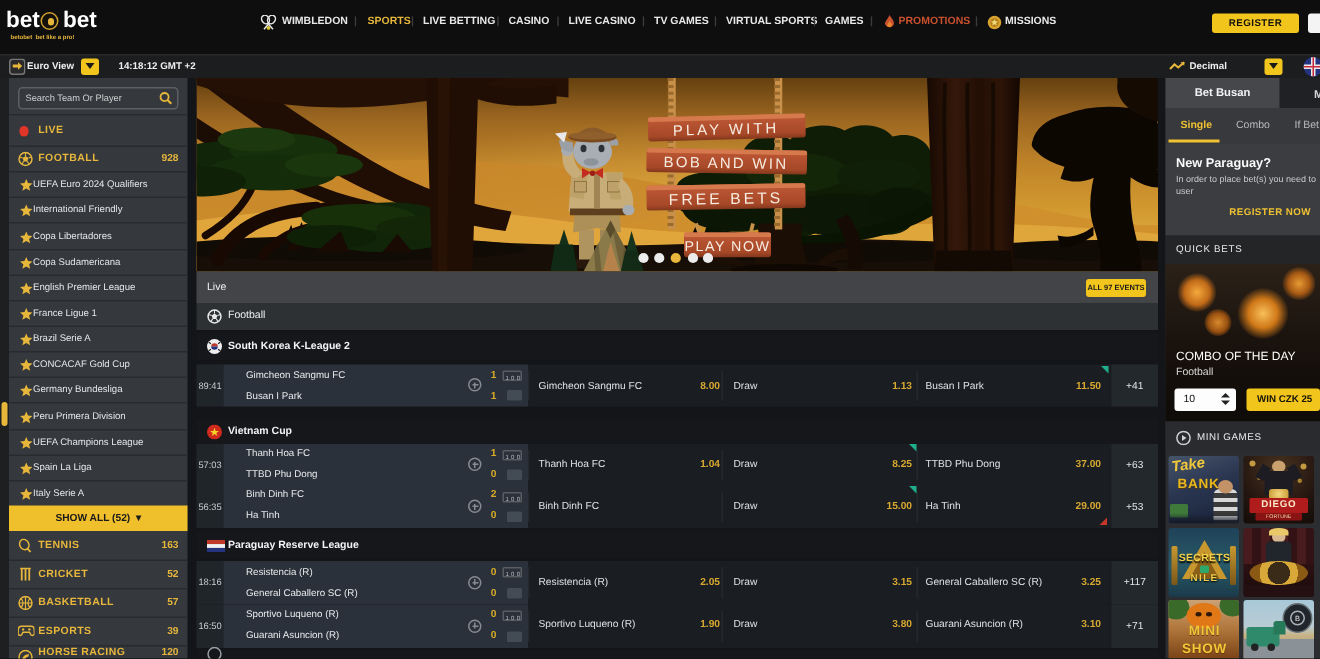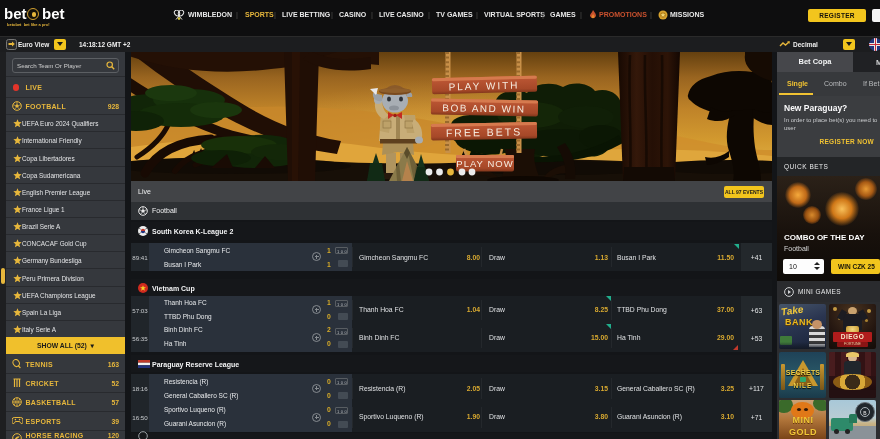--- a/index.html
+++ b/index.html
@@ -644,21 +644,21 @@
   </div>
 <div class="lhdr" style="top:433px;height:6px;">
     <svg class="abs" style="left:7px;top:50%;margin-top:-5px;" width="10" height="10" viewBox="0 0 10 10">
       <circle cx="5" cy="5" r="4.3" stroke="#9aa0a4" stroke-width="1" fill="none"></circle>
     </svg>
   </div>
 
 <div class="abs" style="left:777px;top:52px;width:103px;height:387px;background:#2c2d30;"></div>
 
 <div class="abs" style="left:777px;top:52px;width:103px;height:20px;background:#202124;"></div>
-<div class="abs" style="left:777px;top:52px;width:76px;height:20px;background:#46474b;color:#f2f3f4;font-size:7.5px;font-weight:bold;text-align:center;line-height:20px;">Bet Copa</div>
+<div class="abs" style="left:777px;top:52px;width:76px;height:20px;background:#46474b;color:#f2f3f4;font-size:7.5px;font-weight:bold;text-align:center;line-height:20px;">Bet Busan</div>
 <div class="abs" style="left:876px;top:58px;font-size:7.5px;font-weight:bold;color:#cfd0d2;white-space:nowrap;">My Bets</div>
 
 <div class="abs" style="left:777px;top:72px;width:103px;height:24px;background:#37393c;">
   <div class="abs" style="left:10px;top:8px;font-size:7px;font-weight:bold;color:#f0c232;">Single</div>
   <div class="abs" style="left:2px;top:21px;width:34px;height:2px;background:#f0c232;"></div>
   <div class="abs" style="left:47px;top:8px;font-size:7px;color:#b9bbbd;">Combo</div>
   <div class="abs" style="left:86px;top:8px;font-size:7px;color:#b9bbbd;">If Bet</div>
 </div>
 
 <div class="abs" style="left:777px;top:96px;width:103px;height:61px;background:#3b3d40;">
@@ -670,21 +670,21 @@
 
 <div class="abs" style="left:777px;top:157px;width:103px;height:19px;background:#232527;">
   <div class="abs" style="left:7px;top:6px;font-size:6.5px;color:#e8e9ea;letter-spacing:0.5px;">QUICK BETS</div>
 </div>
 
 <div class="abs" style="left:777px;top:176px;width:103px;height:105px;background:linear-gradient(180deg,#2b2118 0%,#18110c 55%,#0e0b08 100%);overflow:hidden;">
   <div class="abs" style="left:8px;top:6px;width:26px;height:26px;border-radius:50%;background:radial-gradient(circle,#f5a93c 0%,#c06a18 45%,rgba(80,40,8,0) 72%);"></div>
   <div class="abs" style="left:48px;top:16px;width:34px;height:34px;border-radius:50%;background:radial-gradient(circle,#f8c05a 0%,#d07818 40%,rgba(80,40,8,0) 72%);"></div>
   <div class="abs" style="left:78px;top:2px;width:22px;height:22px;border-radius:50%;background:radial-gradient(circle,#e89a34 0%,#a85a14 45%,rgba(80,40,8,0) 75%);"></div>
   <div class="abs" style="left:26px;top:30px;width:18px;height:18px;border-radius:50%;background:radial-gradient(circle,#d88a2c 0%,#985010 50%,rgba(80,40,8,0) 78%);"></div>
-  <div class="abs" style="left:7px;top:57px;font-size:8px;font-weight:bold;color:#ffffff;">COMBO OF THE DAY</div>
+  <div class="abs" style="left:7px;top:57px;font-size:8px;font-weight:normal;color:#ffffff;">COMBO OF THE DAY</div>
   <div class="abs" style="left:7px;top:69px;font-size:7px;color:#d8d9da;">Football</div>
   <div class="abs" style="left:6px;top:83px;width:41px;height:15px;background:#fdfdfd;border-radius:2px;">
     <div class="abs" style="left:6px;top:4px;font-size:7px;color:#111;">10</div>
     <div class="abs" style="right:4px;top:3px;width:0;height:0;border-left:3px solid transparent;border-right:3px solid transparent;border-bottom:3.5px solid #222;"></div>
     <div class="abs" style="right:4px;top:8px;width:0;height:0;border-left:3px solid transparent;border-right:3px solid transparent;border-top:3.5px solid #222;"></div>
   </div>
   <div class="abs" style="left:54px;top:83px;width:49px;height:15px;background:#f2c51d;border-radius:2px;overflow:hidden;">
     <div class="abs" style="left:7px;top:4px;font-size:6.5px;font-weight:bold;color:#161309;white-space:nowrap;">WIN CZK 25</div>
   </div>
 </div>
@@ -735,21 +735,21 @@
   <div class="abs" style="left:4px;top:22px;width:39px;height:16px;border-radius:50%;background:radial-gradient(circle,#3a2a18 35%,#d8a838 36% 60%,#8a5a14 61%);"></div>
   <div class="abs" style="left:0;top:38px;width:47px;height:8px;background:#241012;"></div>
 </div>
 <div class="abs" style="left:779px;top:400px;width:47px;height:39px;overflow:hidden;border-radius:2px 2px 0 0;background:linear-gradient(180deg,#caa276 0%,#b0753a 50%,#7a4418 100%);">
   <div class="abs" style="left:-4px;top:-3px;width:18px;height:16px;border-radius:50%;background:#3a6a2a;"></div>
   <div class="abs" style="left:34px;top:-4px;width:18px;height:15px;border-radius:50%;background:#3a6a2a;"></div>
   <div class="abs" style="left:12px;top:2px;width:23px;height:17px;border-radius:50%;background:#e07818;"></div>
   <div class="abs" style="left:18px;top:8px;width:4px;height:3px;background:#301808;border-radius:50%;"></div>
   <div class="abs" style="left:25px;top:8px;width:4px;height:3px;background:#301808;border-radius:50%;"></div>
   <div class="abs" style="left:2px;top:15px;width:44px;font-size:9px;font-weight:bold;color:#f2c838;text-align:center;letter-spacing:0.5px;text-shadow:0 1px 0 #6a3808;">MINI</div>
-  <div class="abs" style="left:2px;top:27px;width:44px;font-size:9px;font-weight:bold;color:#f2c838;text-align:center;letter-spacing:0.5px;text-shadow:0 1px 0 #6a3808;">GOLD</div>
+  <div class="abs" style="left:2px;top:27px;width:44px;font-size:9px;font-weight:bold;color:#f2c838;text-align:center;letter-spacing:0.5px;text-shadow:0 1px 0 #6a3808;">SHOW</div>
 </div>
 <div class="abs" style="left:829px;top:400px;width:47px;height:39px;overflow:hidden;border-radius:2px 2px 0 0;background:linear-gradient(180deg,#a8c8d8 0%,#b8ccd4 45%,#c8b488 60%,#a89060 100%);">
   <div class="abs" style="left:26px;top:2px;width:20px;height:20px;border-radius:50%;background:#20262c;border:1px solid #687078;"></div>
   <div class="abs" style="left:31px;top:7px;width:10px;height:10px;border-radius:50%;border:1px solid #aab2b8;color:#e8e8e8;font-size:5px;text-align:center;line-height:10px;">B</div>
   <div class="abs" style="left:0;top:26px;width:47px;height:13px;background:#8a9298;"></div>
   <div class="abs" style="left:2px;top:18px;width:22px;height:13px;background:#2e8a6a;border-radius:2px;"></div>
   <div class="abs" style="left:20px;top:14px;width:8px;height:9px;background:#267a5a;border-radius:2px 2px 0 0;"></div>
   <div class="abs" style="left:5px;top:29px;width:5px;height:5px;border-radius:50%;background:#222;"></div>
   <div class="abs" style="left:16px;top:29px;width:5px;height:5px;border-radius:50%;background:#222;"></div>
 </div>

